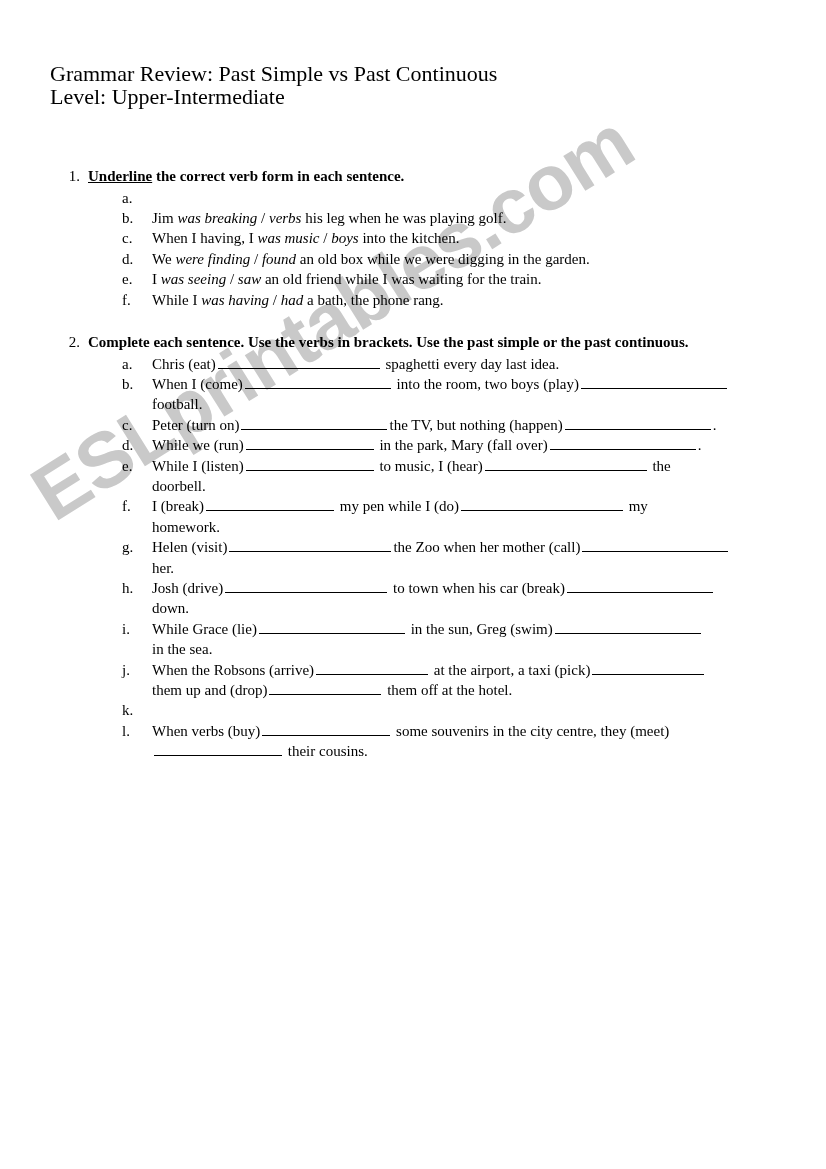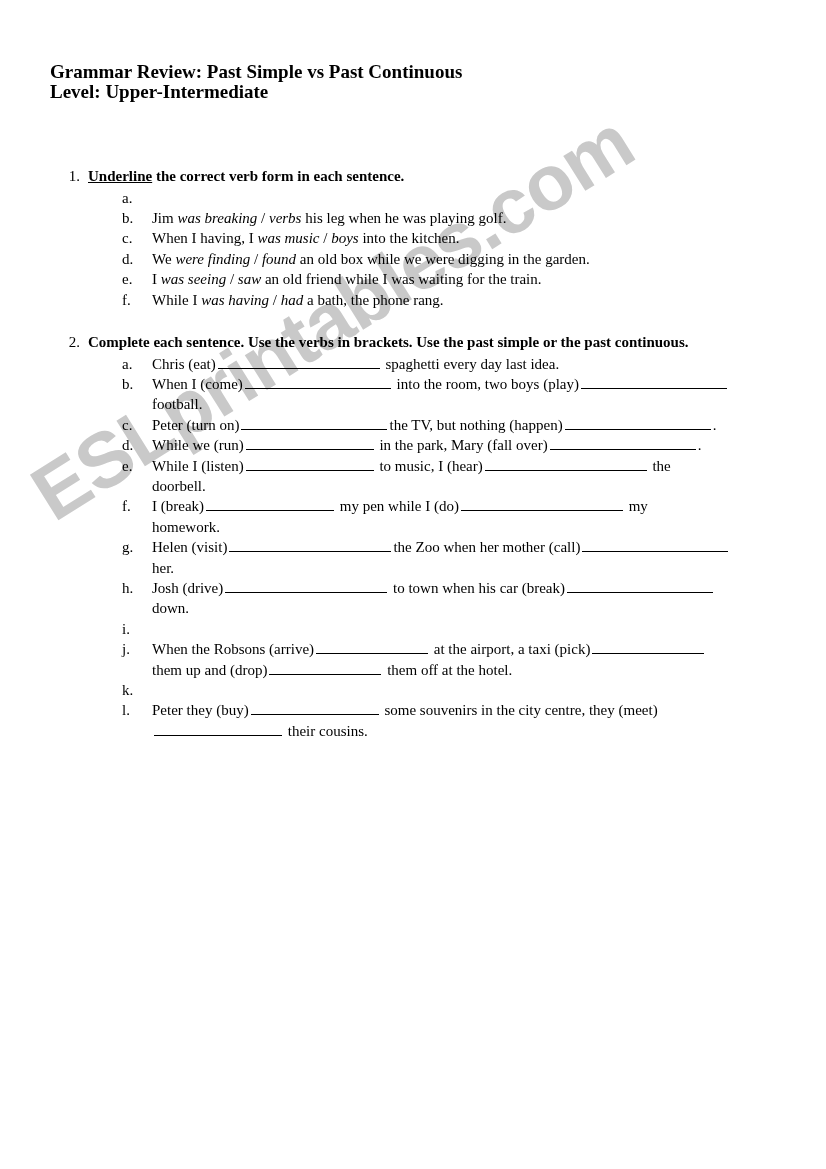--- a/index.html
+++ b/index.html
@@ -45,24 +45,23 @@
   }
 
   .title-block {
     position: absolute;
     left: 50px;
     top: 62px;
     width: 700px;
   }
   .doc-title,
   .doc-level {
-    font-size: 19px;
+    font-size: 22px;
     line-height: 1.05;
     white-space: nowrap;
-    font-weight: bold;
   }
   .doc-level {
   }
 
   
   .exercise {
     position: absolute;
     left: 50px;
     width: 740px;
   }
@@ -217,33 +216,34 @@
           <span class="item-text"><span>Helen (visit)</span><span class="blank b-xl"></span><span>the Zoo when her mother (call)</span><span class="blank b-lg"></span><br><span>her.</span></span>
         </div>
 
         <div class="item">
           <span class="item-letter">h.</span>
           <span class="item-text"><span>Josh (drive)</span><span class="blank b-xl"></span><span> to town when his car (break)</span><span class="blank b-lg"></span><br><span>down.</span></span>
         </div>
 
         <div class="item">
           <span class="item-letter">i.</span>
+          <span class="item-text"><span>While Grace (lie)</span><span class="blank b-lg"></span><span> in the sun, Greg (swim)</span><span class="blank b-lg"></span><br><span>in the sea.</span></span>
         </div>
 
         <div class="item">
           <span class="item-letter">j.</span>
           <span class="item-text"><span>When the Robsons (arrive)</span><span class="blank b-sm"></span><span> at the airport, a taxi (pick)</span><span class="blank b-sm"></span><br><span>them up and (drop)</span><span class="blank b-sm"></span><span> them off at the hotel.</span></span>
         </div>
 
         <div class="item">
           <span class="item-letter">k.</span>
         </div>
 
         <div class="item">
           <span class="item-letter">l.</span>
-          <span class="item-text"><span>Peter they (buy)</span><span class="blank b-md"></span><span> some souvenirs in the city centre, they (meet)</span><br><span class="blank b-md"></span><span> their cousins.</span></span>
+          <span class="item-text"><span>When verbs (buy)</span><span class="blank b-md"></span><span> some souvenirs in the city centre, they (meet)</span><br><span class="blank b-md"></span><span> their cousins.</span></span>
         </div>
 
       </div>
     </div>
 
   </div>
 </div>
 
 </body></html>

